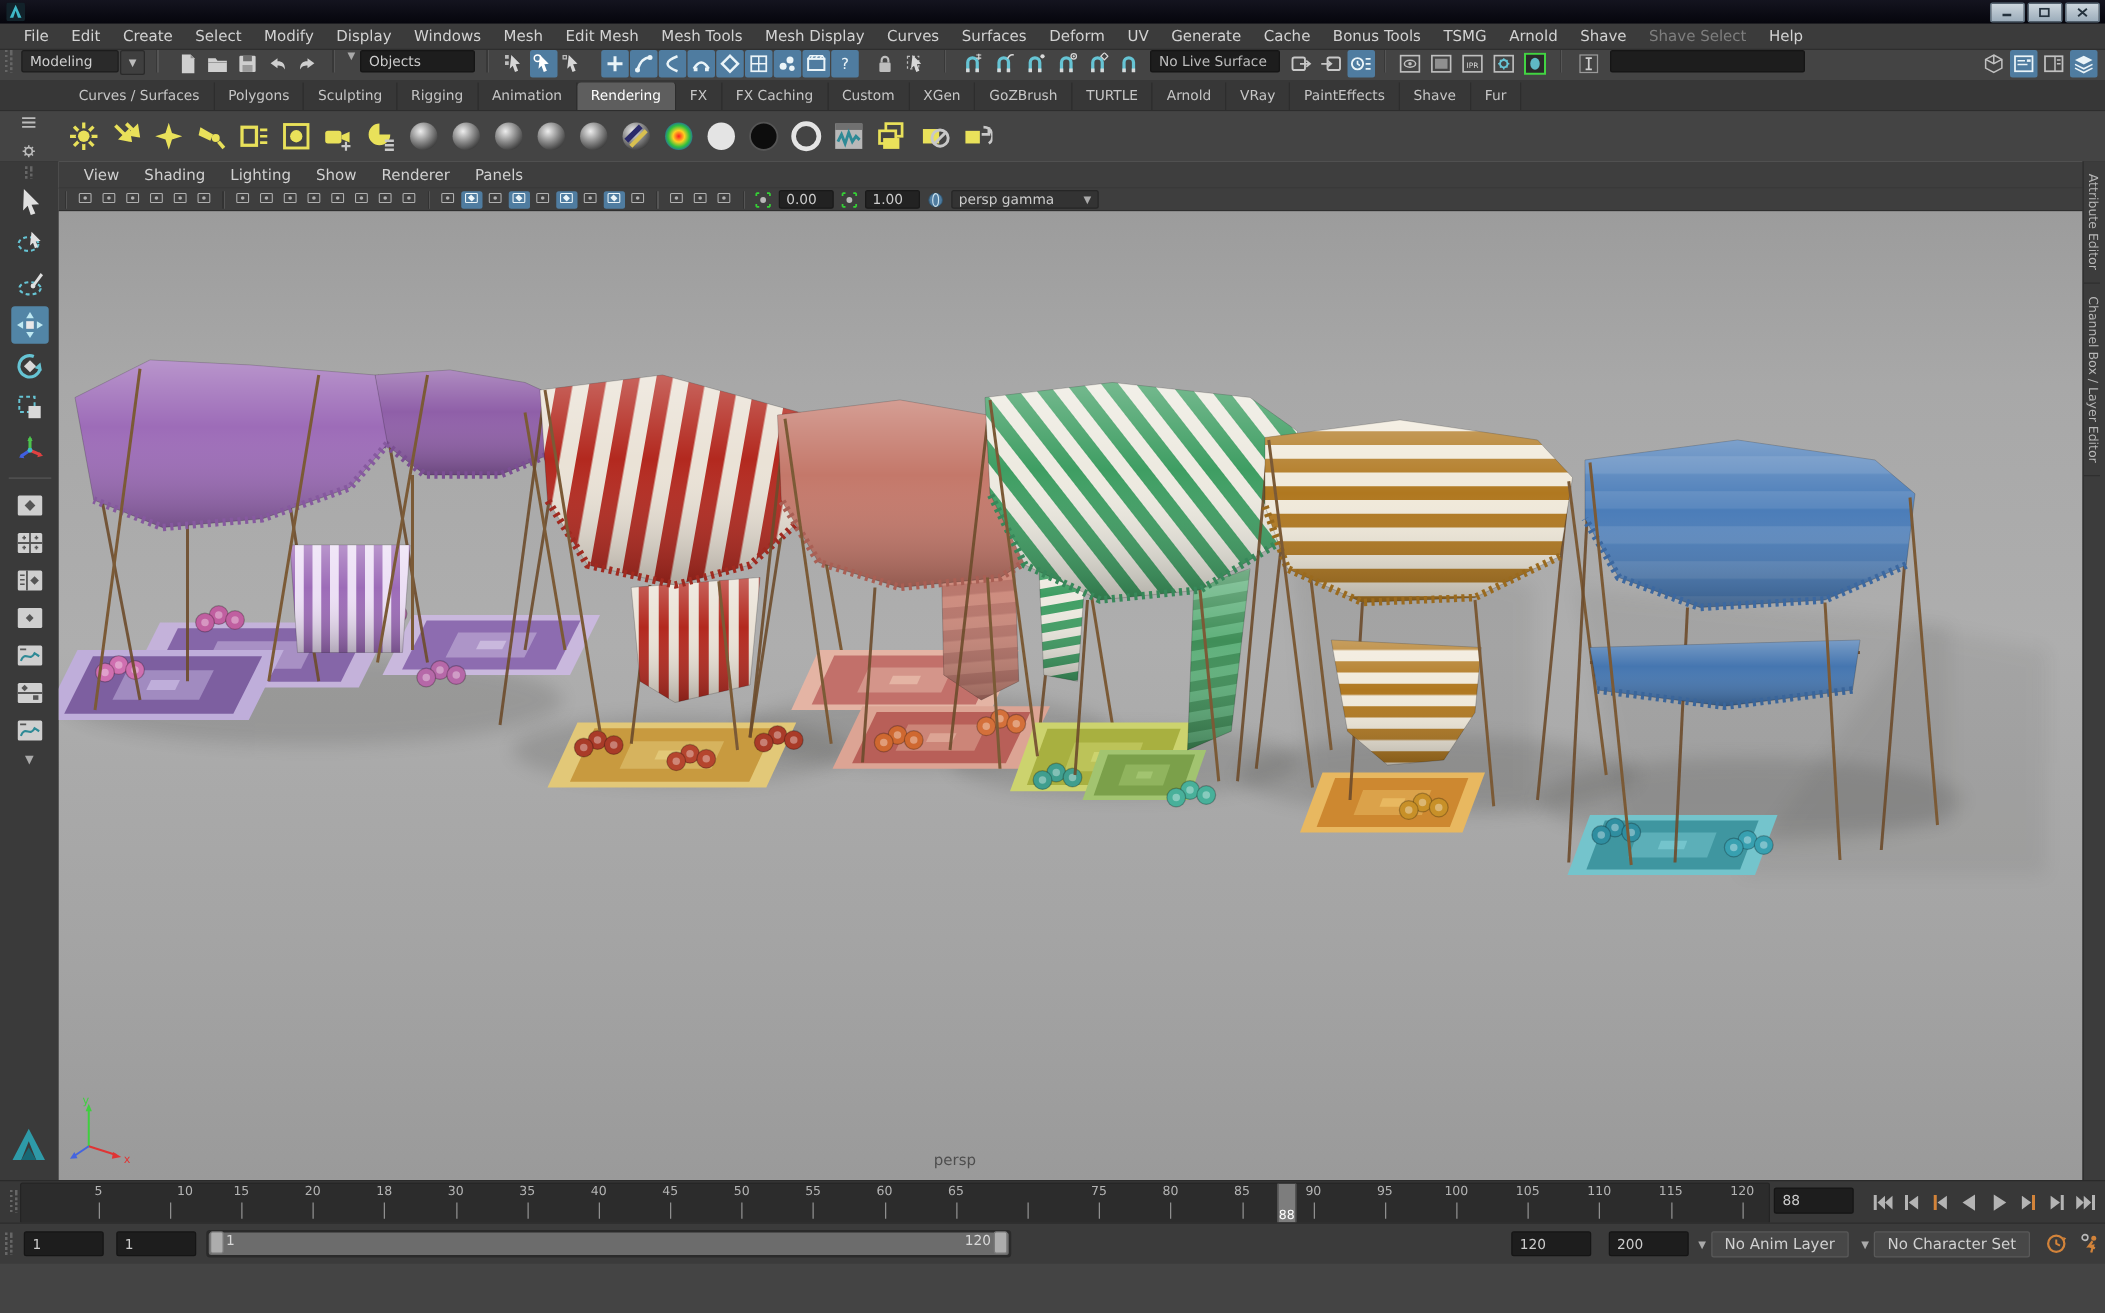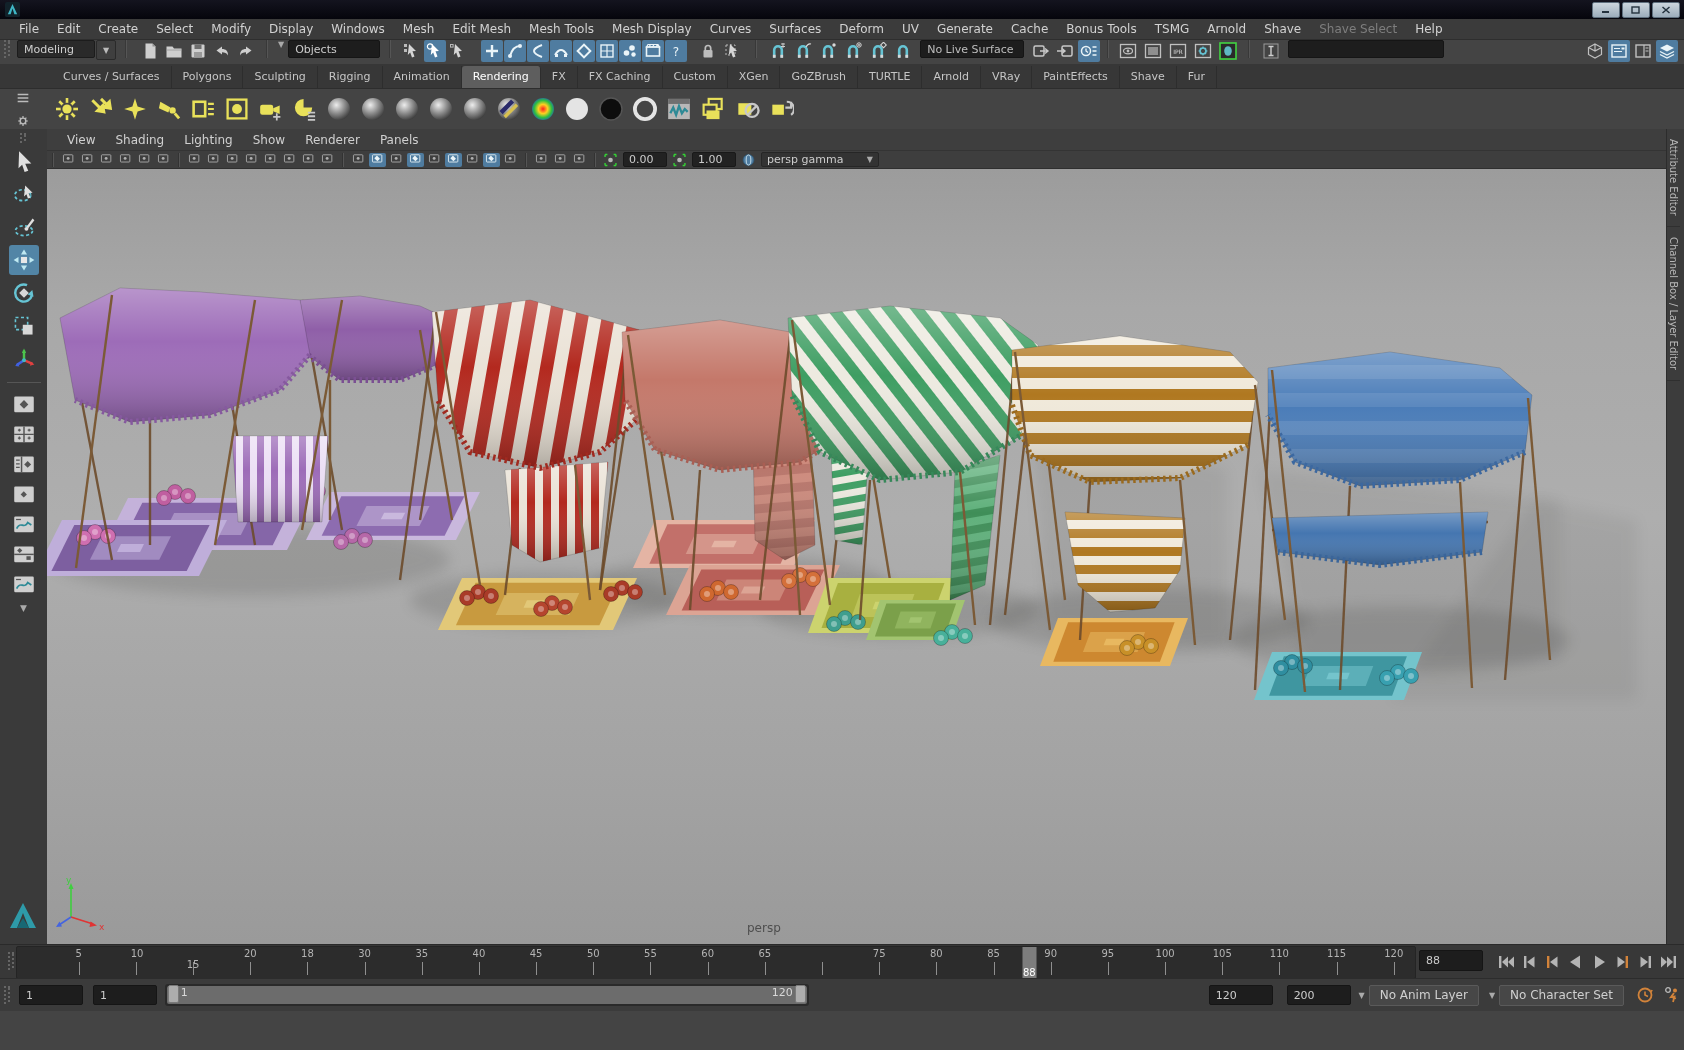--- a/index.html
+++ b/index.html
@@ -1219,23 +1219,23 @@
         <div class="dock-tab">Attribute Editor</div>
         <div class="dock-tab">Channel Box / Layer Editor</div>
       </div>
   </div>
 
   <div id="timerow" class="abs">
     <span class="grip" style="position:absolute;left:4px;top:7px;"></span>
     <div id="timeslider">
         <span class="ticklab" style="left: 61.74px;">5</span>
         <span class="tick" style="left: 61.74px;"></span>
-        <span class="ticklab" style="left: 120px;">10</span>
+        <span class="ticklab" style="left: 131px;">10</span>
         <span class="tick" style="left: 118.915px;"></span>
-        <span class="ticklab" style="left: 176.09px; margin-top: 11px;">15</span>
+        <span class="ticklab" style="left: 176.09px;">15</span>
         <span class="tick" style="left: 176.09px;"></span>
         <span class="ticklab" style="left: 233.265px;">20</span>
         <span class="tick" style="left: 233.265px;"></span>
         <span class="ticklab" style="left: 290.44px;">18</span>
         <span class="tick" style="left: 290.44px;"></span>
         <span class="ticklab" style="left: 347.615px;">30</span>
         <span class="tick" style="left: 347.615px;"></span>
         <span class="ticklab" style="left: 404.79px;">35</span>
         <span class="tick" style="left: 404.79px;"></span>
         <span class="ticklab" style="left: 461.965px;">40</span>

